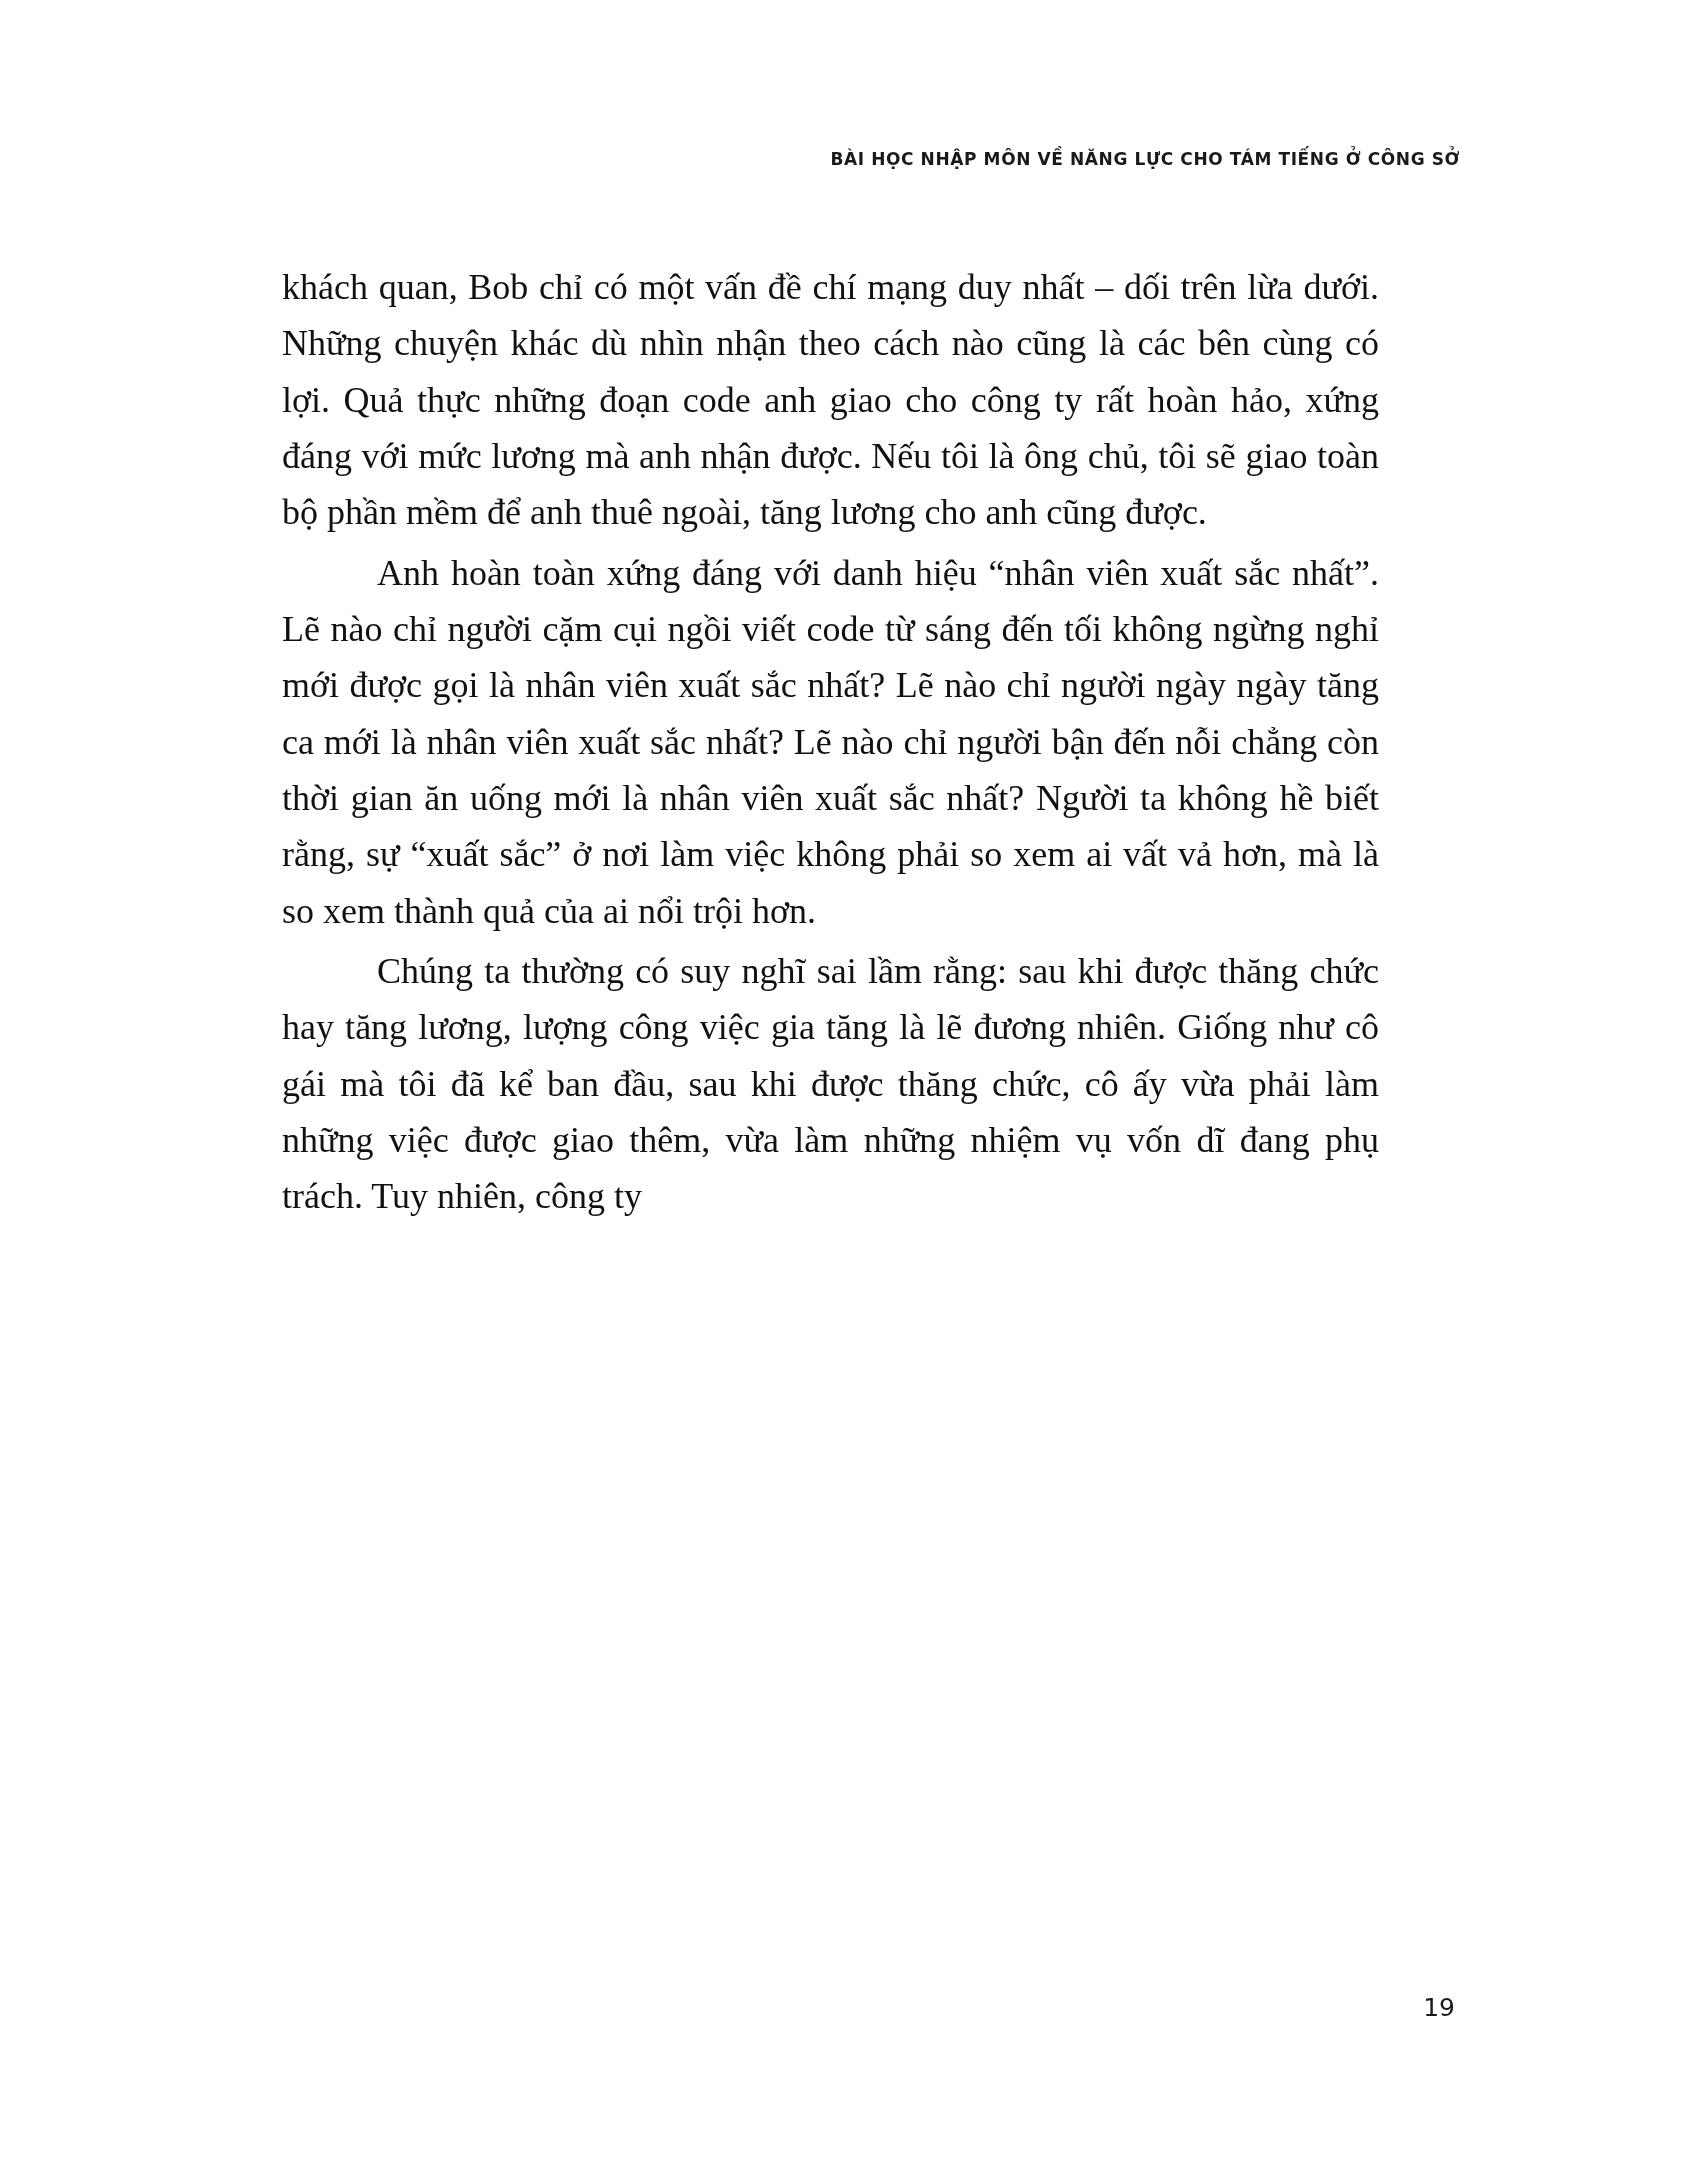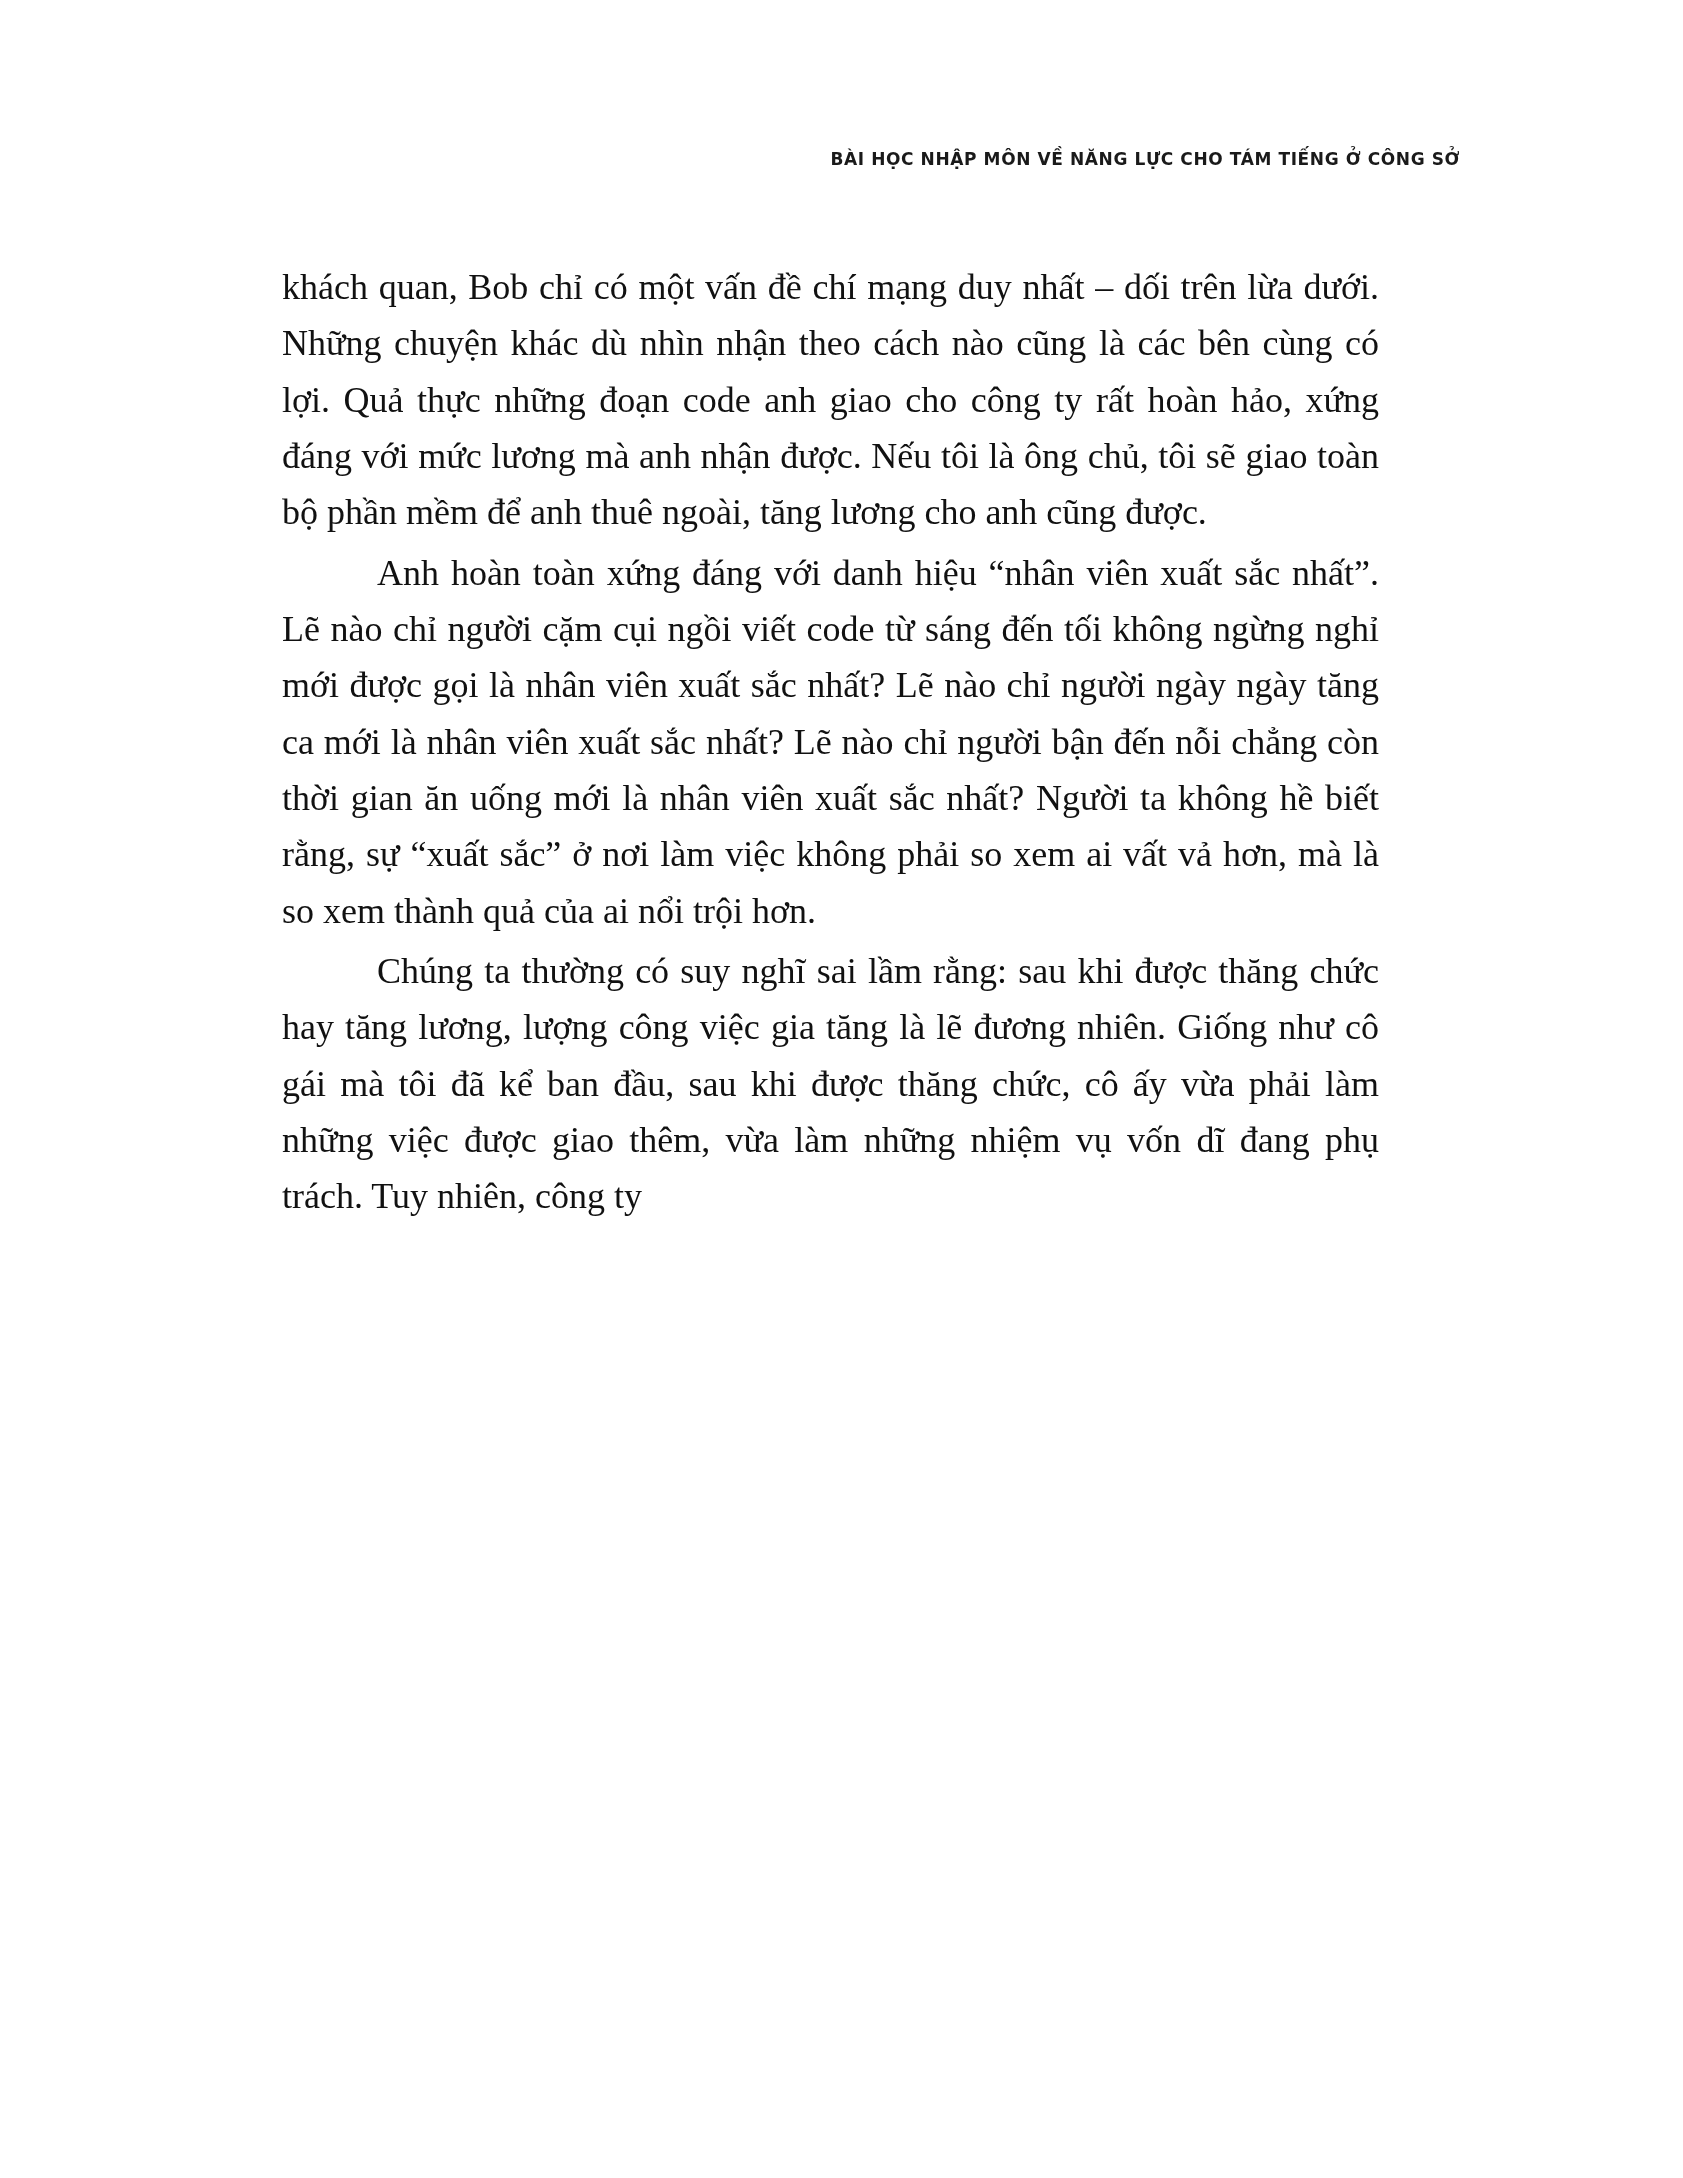--- a/index.html
+++ b/index.html
@@ -71,15 +71,16 @@
 <div class="page">
 
   <div class="running-head">Bài học nhập môn về năng lực cho tám tiếng ở công sở</div>
 
   <div class="body-block">
     <p class="para">khách quan, Bob chỉ có một vấn đề chí mạng duy nhất – dối trên lừa dưới. Những chuyện khác dù nhìn nhận theo cách nào cũng là các bên cùng có lợi. Quả thực những đoạn code anh giao cho công ty rất hoàn hảo, xứng đáng với mức lương mà anh nhận được. Nếu tôi là ông chủ, tôi sẽ giao toàn bộ phần mềm để anh thuê ngoài, tăng lương cho anh cũng được.</p>
     <p class="para indent">Anh hoàn toàn xứng đáng với danh hiệu “nhân viên xuất sắc nhất”. Lẽ nào chỉ người cặm cụi ngồi viết code từ sáng đến tối không ngừng nghỉ mới được gọi là nhân viên xuất sắc nhất? Lẽ nào chỉ người ngày ngày tăng ca mới là nhân viên xuất sắc nhất? Lẽ nào chỉ người bận đến nỗi chẳng còn thời gian ăn uống mới là nhân viên xuất sắc nhất? Người ta không hề biết rằng, sự “xuất sắc” ở nơi làm việc không phải so xem ai vất vả hơn, mà là so xem thành quả của ai nổi trội hơn.</p>
     <p class="para indent last">Chúng ta thường có suy nghĩ sai lầm rằng: sau khi được thăng chức hay tăng lương, lượng công việc gia tăng là lẽ đương nhiên. Giống như cô gái mà tôi đã kể ban đầu, sau khi được thăng chức, cô ấy vừa phải làm những việc được giao thêm, vừa làm những nhiệm vụ vốn dĩ đang phụ trách. Tuy nhiên, công ty</p>
   </div>
 
+  <div class="folio">19</div>
 
 </div>
 
 
 </body></html>

